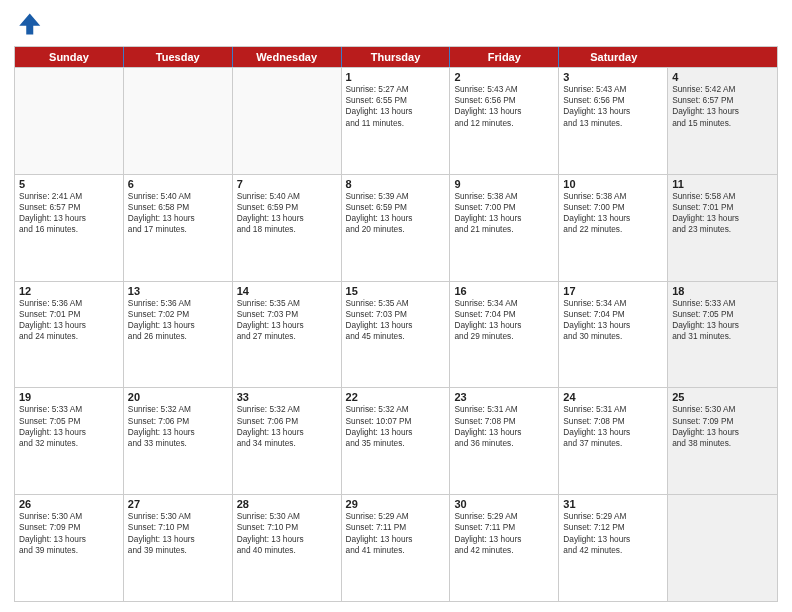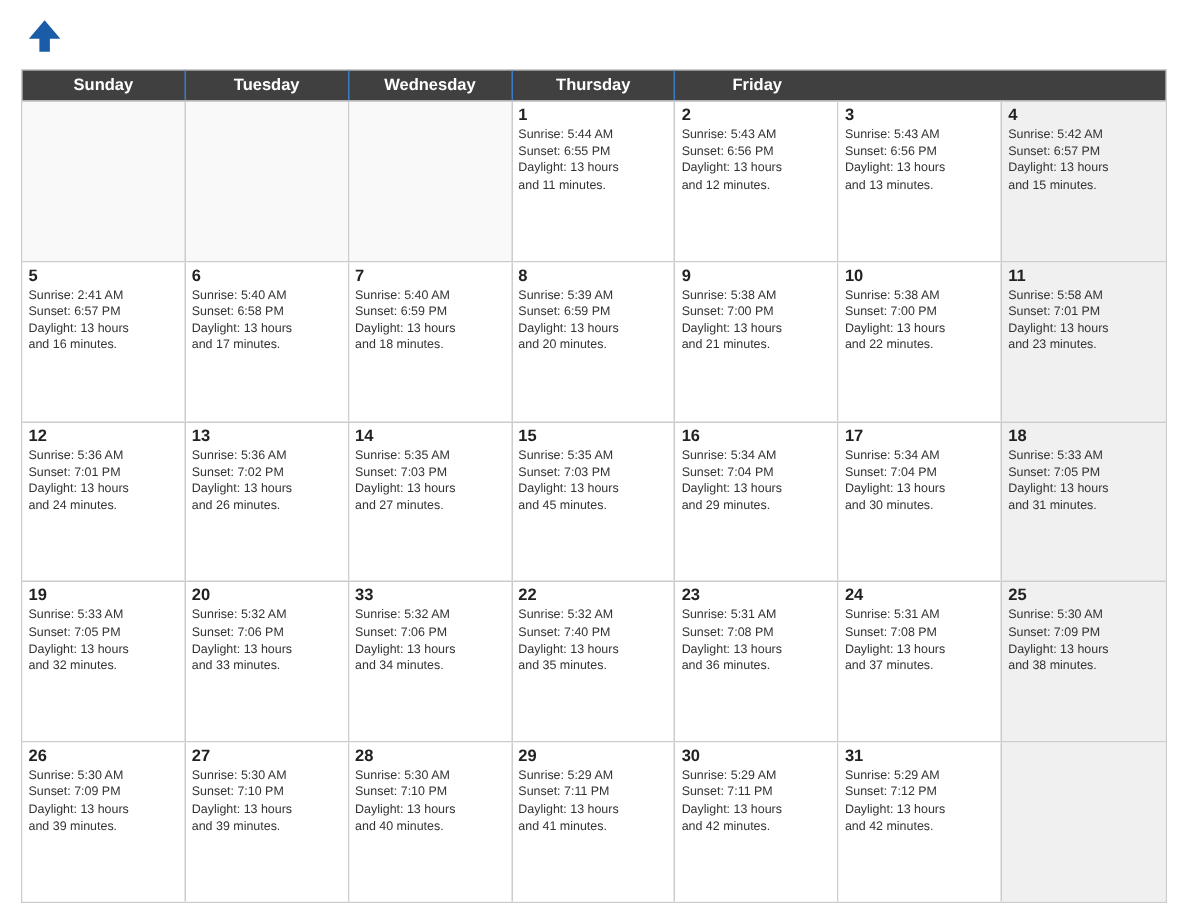--- a/index.html
+++ b/index.html
@@ -62,21 +62,21 @@
     }
     .calendar {
       flex: 1;
       display: flex;
       flex-direction: column;
       border: 1px solid #ccc;
     }
     .cal-header-row {
       display: grid;
       grid-template-columns: repeat(7, 1fr);
-      background: #404040;
+      background: #b91c1c;
     }
     .cal-header-cell {
       color: #fff;
       font-size: 11px;
       font-weight: bold;
       text-align: center;
       padding: 4px 2px;
       border-right: 1px solid #3a7cc8;
     }
     .cal-header-cell:last-child { border-right: none; }
@@ -134,29 +134,30 @@
     </div>
   </div>
 
   <div class="calendar">
     <div class="cal-header-row" id="cal-header">
         <div class="cal-header-cell">Sunday</div>
         <div class="cal-header-cell">Tuesday</div>
         <div class="cal-header-cell">Wednesday</div>
         <div class="cal-header-cell">Thursday</div>
         <div class="cal-header-cell">Friday</div>
+        <div class="cal-header-cell">Saturday</div>
       </div>
     <div class="cal-body" id="cal-body">
         <div class="cal-week">
           <div class="cal-cell empty"></div>
           <div class="cal-cell empty"></div>
           <div class="cal-cell empty"></div>
           <div class="cal-cell">
             <div class="day-num">1</div>
-            <div class="cell-line">Sunrise: 5:44 AM</div>
+            <div class="cell-line">Sunrise: 5:27 AM</div>
             <div class="cell-line">Sunset: 6:55 PM</div>
             <div class="cell-line">Daylight: 13 hours</div>
             <div class="cell-line">and 11 minutes.</div>
           </div>
           <div class="cal-cell">
             <div class="day-num">2</div>
             <div class="cell-line">Sunrise: 5:43 AM</div>
             <div class="cell-line">Sunset: 6:56 PM</div>
             <div class="cell-line">Daylight: 13 hours</div>
             <div class="cell-line">and 12 minutes.</div>
@@ -296,21 +297,21 @@
           <div class="cal-cell">
             <div class="day-num">33</div>
             <div class="cell-line">Sunrise: 5:32 AM</div>
             <div class="cell-line">Sunset: 7:06 PM</div>
             <div class="cell-line">Daylight: 13 hours</div>
             <div class="cell-line">and 34 minutes.</div>
           </div>
           <div class="cal-cell">
             <div class="day-num">22</div>
             <div class="cell-line">Sunrise: 5:32 AM</div>
-            <div class="cell-line">Sunset: 7:40 PM</div>
+            <div class="cell-line">Sunset: 10:07 PM</div>
             <div class="cell-line">Daylight: 13 hours</div>
             <div class="cell-line">and 35 minutes.</div>
           </div>
           <div class="cal-cell">
             <div class="day-num">23</div>
             <div class="cell-line">Sunrise: 5:31 AM</div>
             <div class="cell-line">Sunset: 7:08 PM</div>
             <div class="cell-line">Daylight: 13 hours</div>
             <div class="cell-line">and 36 minutes.</div>
           </div>

